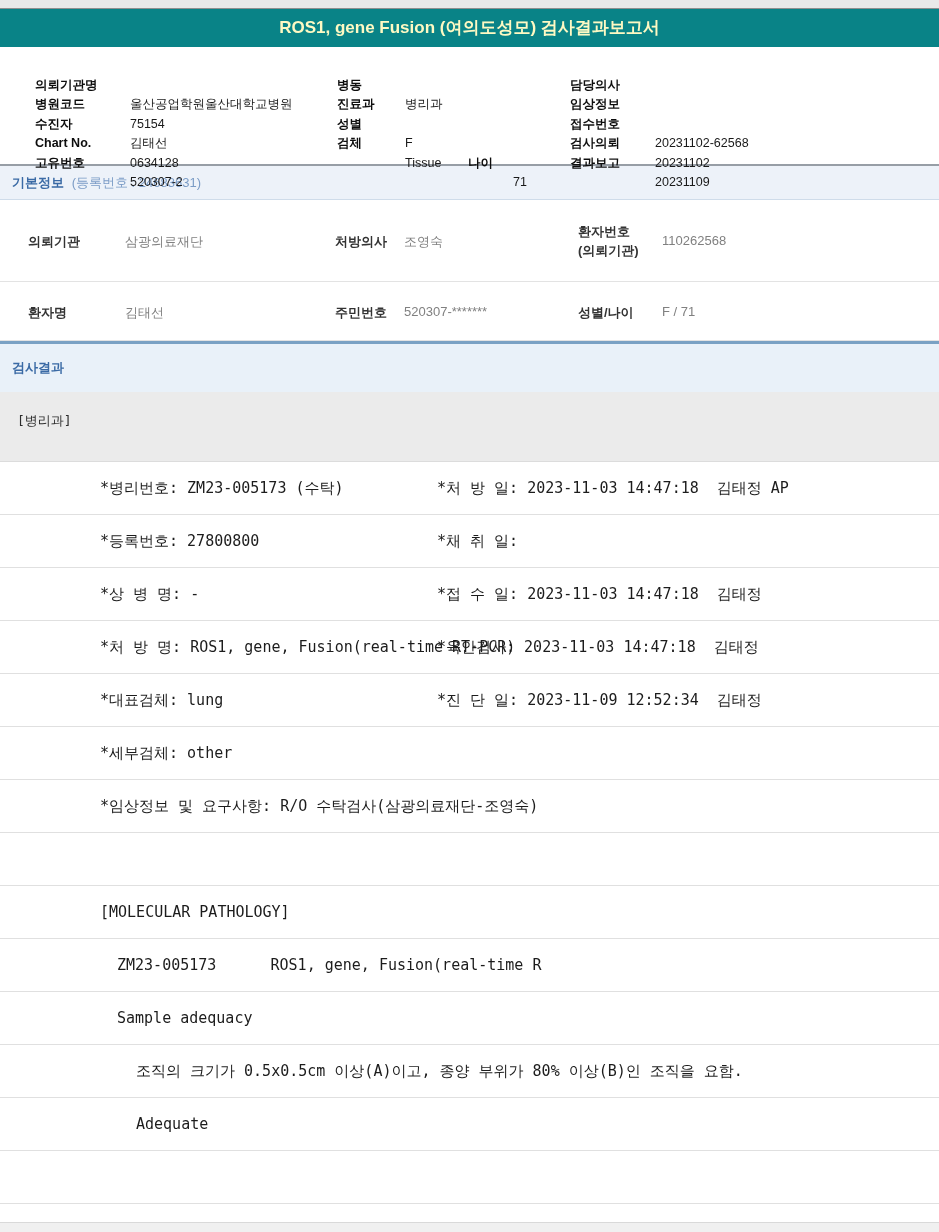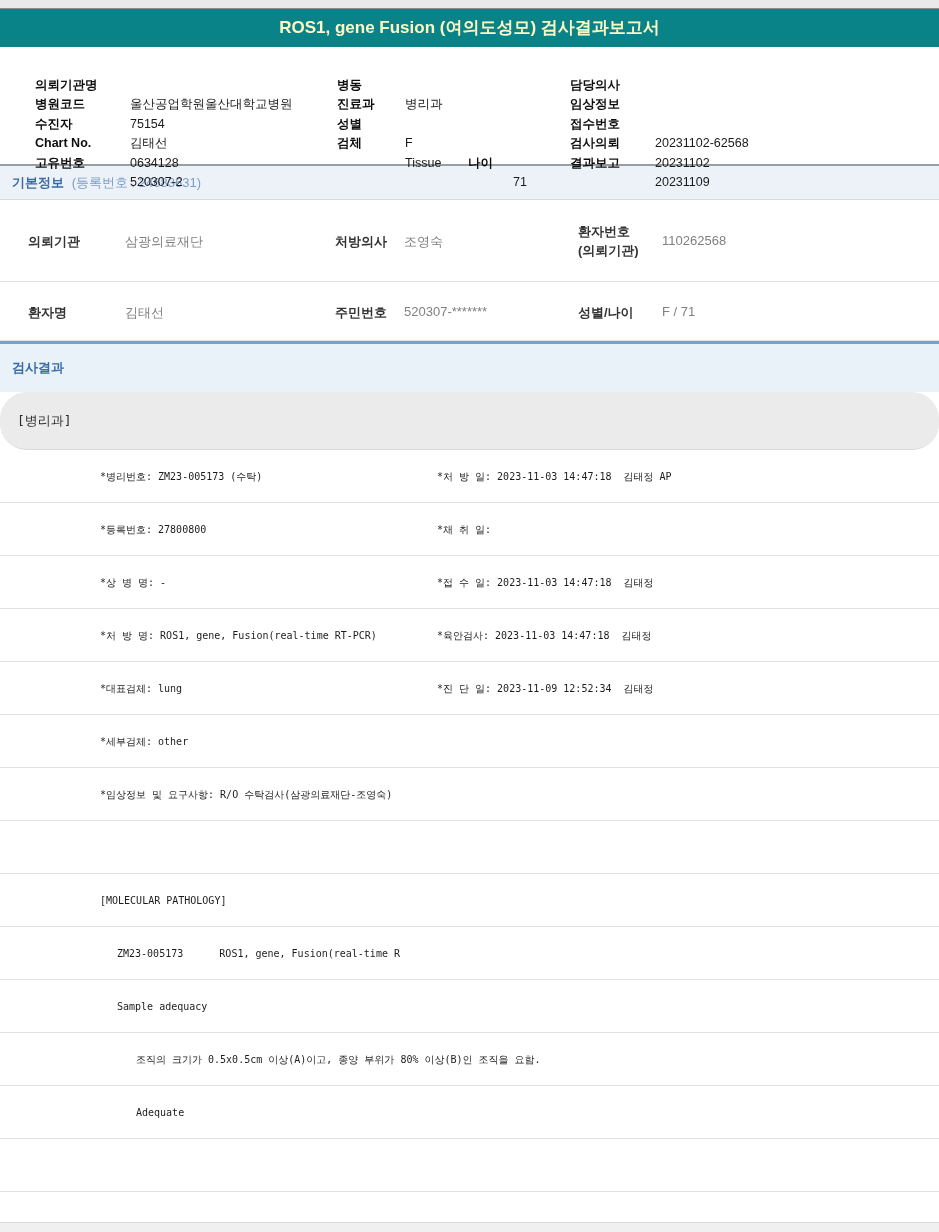--- a/index.html
+++ b/index.html
@@ -44,25 +44,25 @@
   .pcell-label { position:absolute; font-weight:bold; color:#333; font-size:13px; }
   .pcell-value { position:absolute; color:#808080; font-size:13px; }
   .prow .c1l { left:28px; }  .prow .c1v { left:90px;margin-left:35px; }
   .prow .c2l { left:335px; } .prow .c2v { left:404px; }
   .prow .c3l { left:578px; } .prow .c3v { left:662px; }
   .prow1 .vmid { top:33px; }
   .prow1 .l1 { top:23px; } .prow1 .l2 { top:42px; }
   .prow2 .vmid { top:22px; }
 
   
-  .dept-row { height:58px; background:#ebebeb; border-bottom:1px solid #dcdcdc;
+  .dept-row { height:70px; background:#ebebeb; border-bottom:1px solid #dcdcdc;
               line-height:58px; padding-left:17px;
-              font-family:"DejaVu Sans Mono", monospace; font-size:13px; color:#2b2b2b;border-radius:27px; }
+              font-family:"DejaVu Sans Mono", monospace; font-size:13px; color:#2b2b2b; }
   .rrow { position:relative; height:53px; border-bottom:1px solid #e0e0e0; background:#fff;
-          font-family:"DejaVu Sans Mono", monospace; font-size:10px; color:#1c1c1c; }
+          font-family:"DejaVu Sans Mono", monospace; font-size:15px; color:#1c1c1c; }
   .rrow span { position:absolute; top:0; line-height:53px; white-space:pre; }
   .rcol1.ind0 { left:100px; }
   .rcol1.ind1 { left:117px; }
   .rcol1.ind2 { left:136px; }
   .rcol2 { left:437px; }
 
   
   .footer-gap { height:14px; background:#fff; }
   .footer-strip { position:absolute; bottom:0; left:0; width:100%; height:10px;
                   background:#f0f0f0; border-top:1px solid #d9d9d9; }

